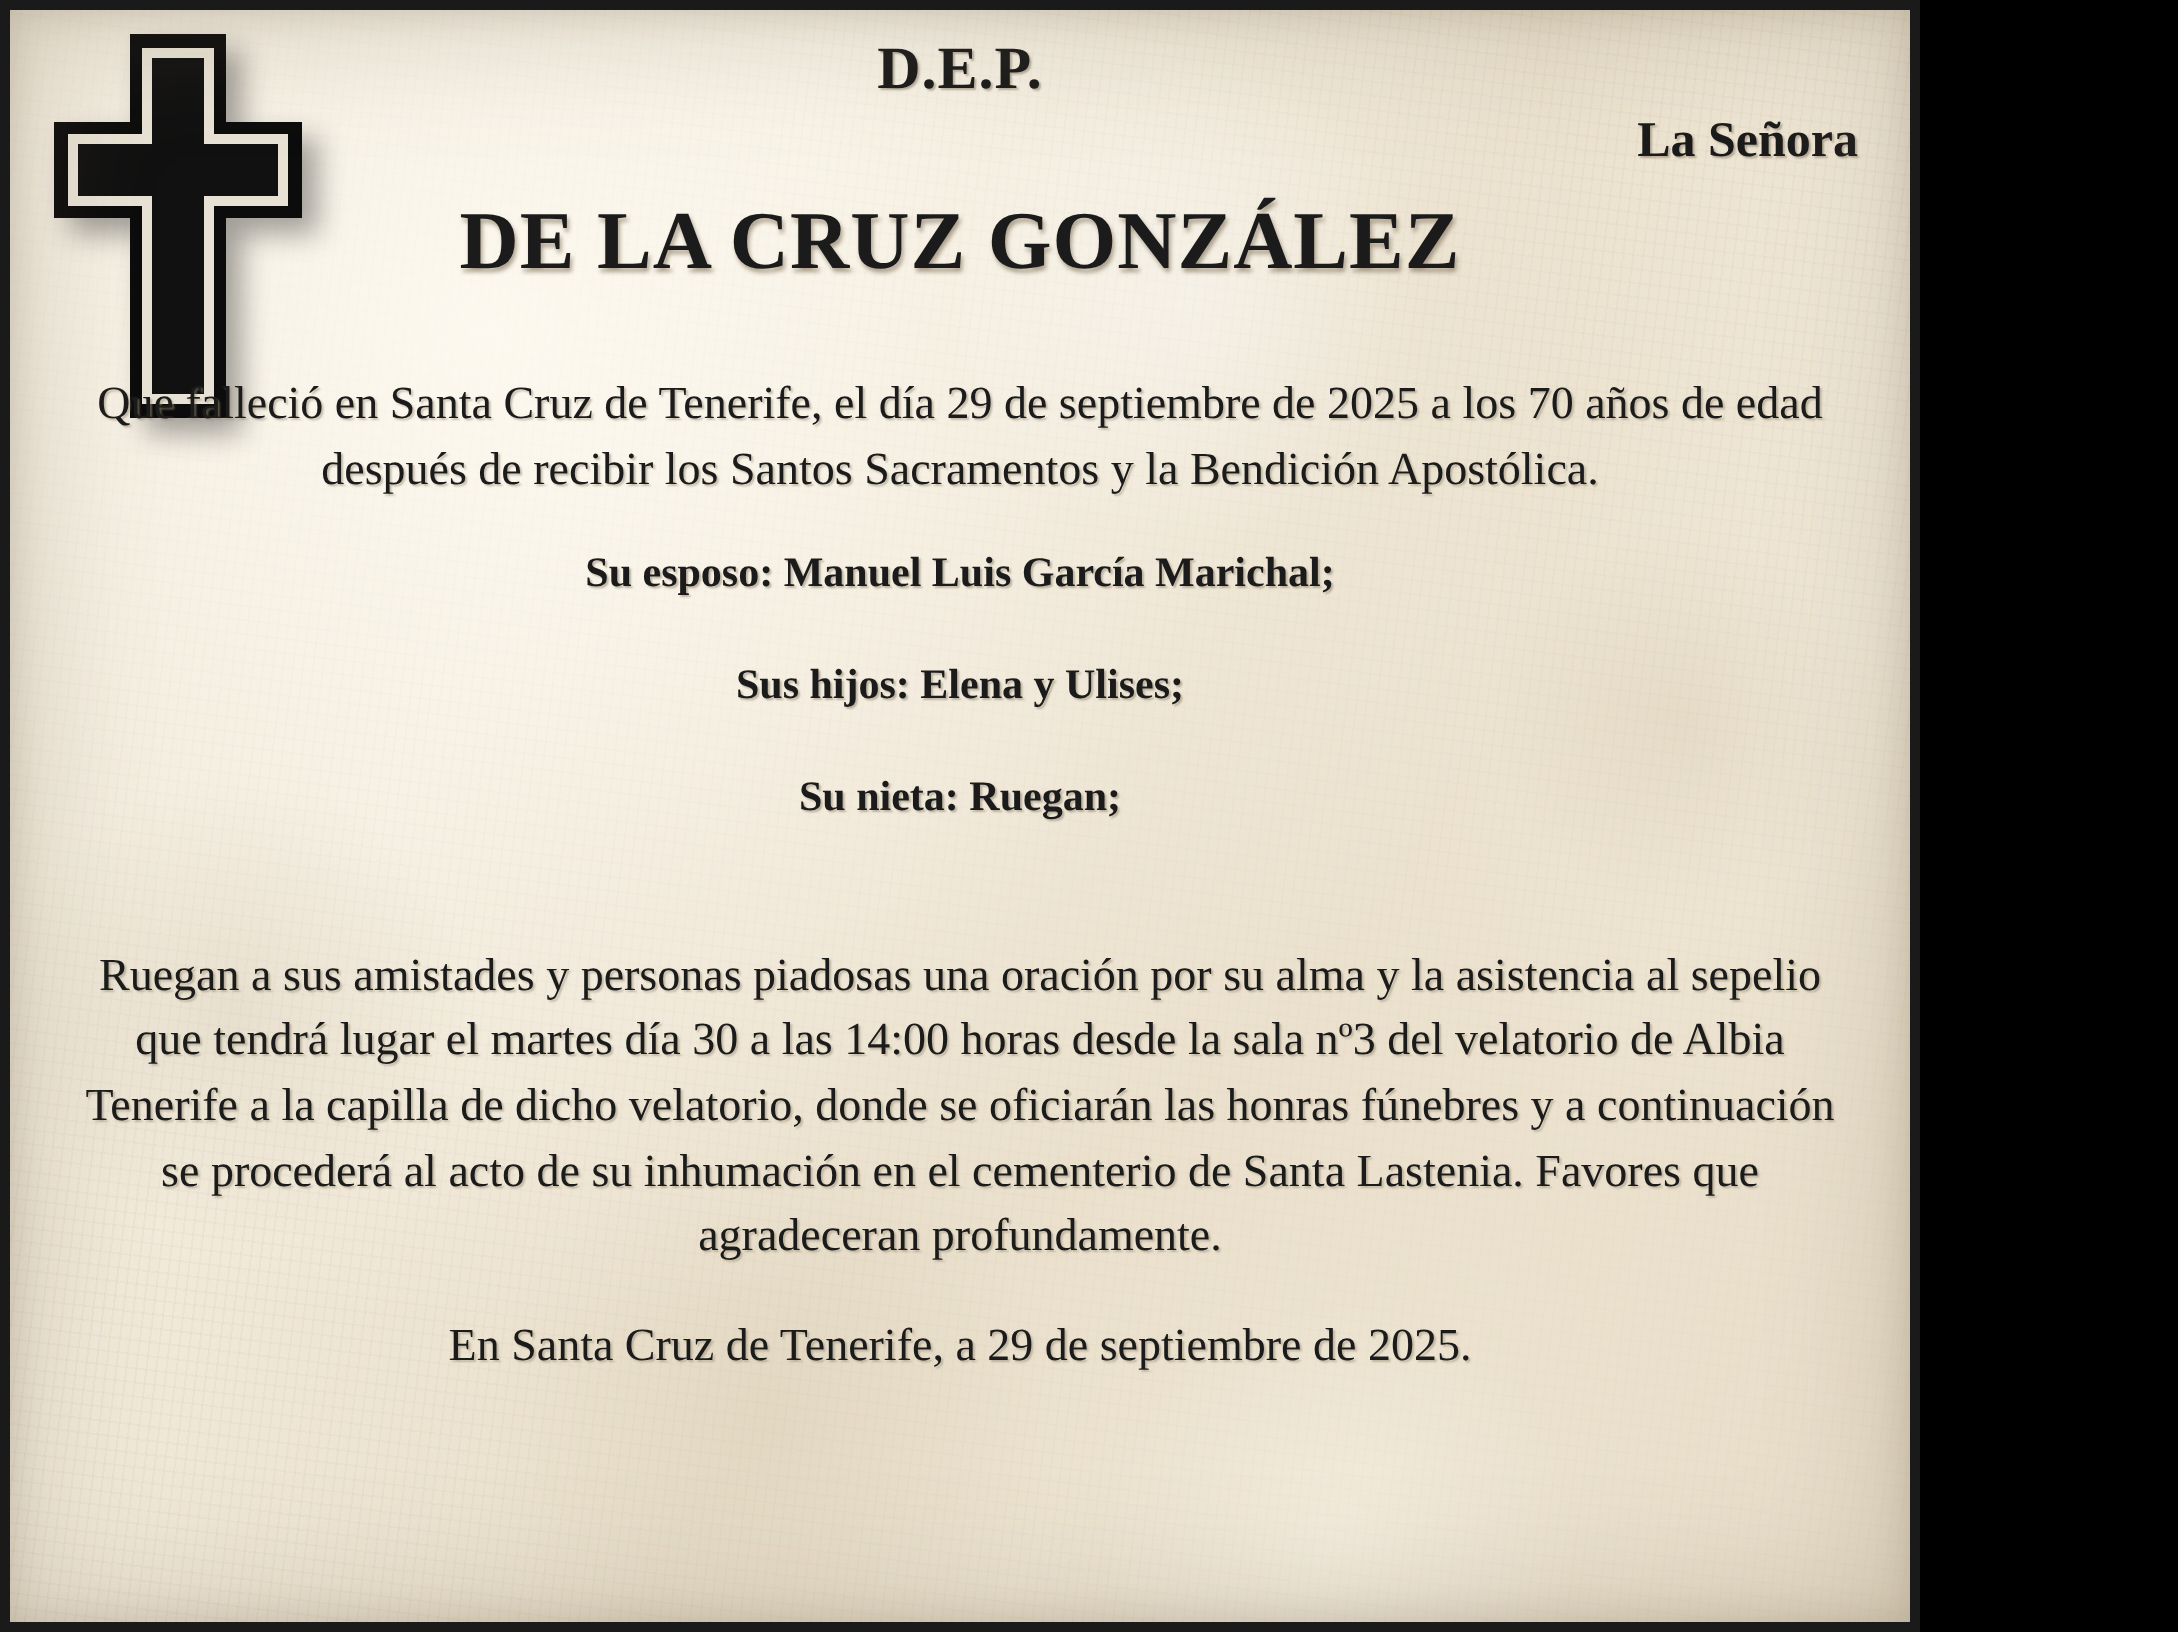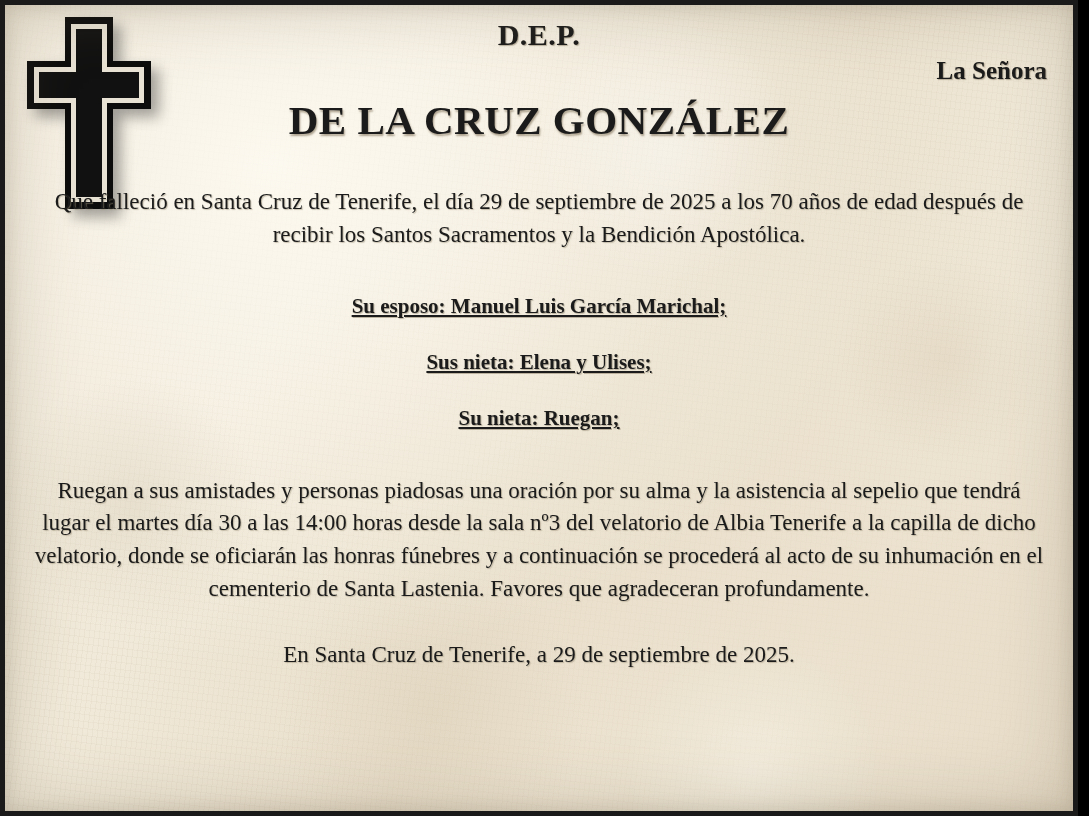--- a/index.html
+++ b/index.html
@@ -8,21 +8,21 @@
   }
   body {
     width: 1089px;
     height: 816px;
     overflow: hidden;
     font-family: "Liberation Serif", "DejaVu Serif", serif;
     background: #000;
   }
   .obituary {
     position: relative;
-    width: 1078px;
+    width: 960px;
     height: 816px;
     box-sizing: border-box;
     background-color: #efe7d6;
     background-image:
       radial-gradient(ellipse at 25% 20%, rgba(255,252,244,0.85) 0%, rgba(255,252,244,0) 55%),
       radial-gradient(ellipse at 80% 75%, rgba(232,221,200,0.75) 0%, rgba(232,221,200,0) 60%),
       linear-gradient(120deg, rgba(220,208,186,0.45) 0%, rgba(248,242,230,0.2) 30%, rgba(226,214,192,0.4) 55%, rgba(250,245,234,0.25) 78%, rgba(216,203,180,0.5) 100%),
       repeating-linear-gradient(97deg, rgba(176,160,132,0.10) 0px, rgba(176,160,132,0.10) 1px, rgba(255,255,255,0) 1px, rgba(255,255,255,0) 5px),
       repeating-linear-gradient(7deg, rgba(160,144,118,0.07) 0px, rgba(160,144,118,0.07) 1px, rgba(255,255,255,0) 1px, rgba(255,255,255,0) 7px);
     border: 5px solid #1a1a1a;
@@ -136,38 +136,37 @@
   .paragraph {
     font-size: 23px;
     line-height: 1.42;
     text-shadow: 1px 1px 1px rgba(155,143,121,0.55);
     margin: 0 auto;
     max-width: 1030px;
   }
   .block-death { margin-top: 40px; }
 
   .family {
-    margin-top: 40px;
-    text-decoration: underline;
+    margin-top: 20px;
   }
   .family-line {
     font-size: 21px;
     font-weight: bold;
     line-height: 1.35;
     text-shadow: 1px 1px 1px rgba(150,138,116,0.6);
     margin: 0 0 28px 0;
   }
   .family-line:last-child { margin-bottom: 0; }
 
   .block-request {
-    margin-top: 42px;
+    margin-top: 59px;
     max-width: 1045px;
   }
   .block-closing {
-    margin-top: 34px;
+    margin-top: 22px;
   }
 </style>
 </head>
 <body>
 
 <div class="obituary">
 
   <div class="paper-grain"></div>
 
   <div class="cross-wrap">
@@ -196,21 +195,21 @@
     <p class="line-title">La Señora</p>
 
     <div>
       <div class="name name-line2">DE LA CRUZ GONZÁLEZ</div>
     </div>
 
     <p class="paragraph block-death">Que falleció en Santa Cruz de Tenerife, el día 29 de septiembre de 2025 a los 70 años de edad después de recibir los Santos Sacramentos y la Bendición Apostólica.</p>
 
     <div class="family">
       <p class="family-line">Su esposo: Manuel Luis García Marichal;</p>
-      <p class="family-line">Sus nieta: Elena y Ulises;</p>
+      <p class="family-line">Sus hijos: Elena y Ulises;</p>
       <p class="family-line">Su nieta: Ruegan;</p>
     </div>
 
     <p class="paragraph block-request">Ruegan a sus amistades y personas piadosas una oración por su alma y la asistencia al sepelio que tendrá lugar el martes día 30 a las 14:00 horas desde la sala nº3 del velatorio de Albia Tenerife a la capilla de dicho velatorio, donde se oficiarán las honras fúnebres y a continuación se procederá al acto de su inhumación en el cementerio de Santa Lastenia.  Favores que agradeceran profundamente.</p>
 
     <p class="paragraph block-closing">En Santa Cruz de Tenerife, a 29 de septiembre de 2025.</p>
 
   </div>
 
   <div class="vignette"></div>

